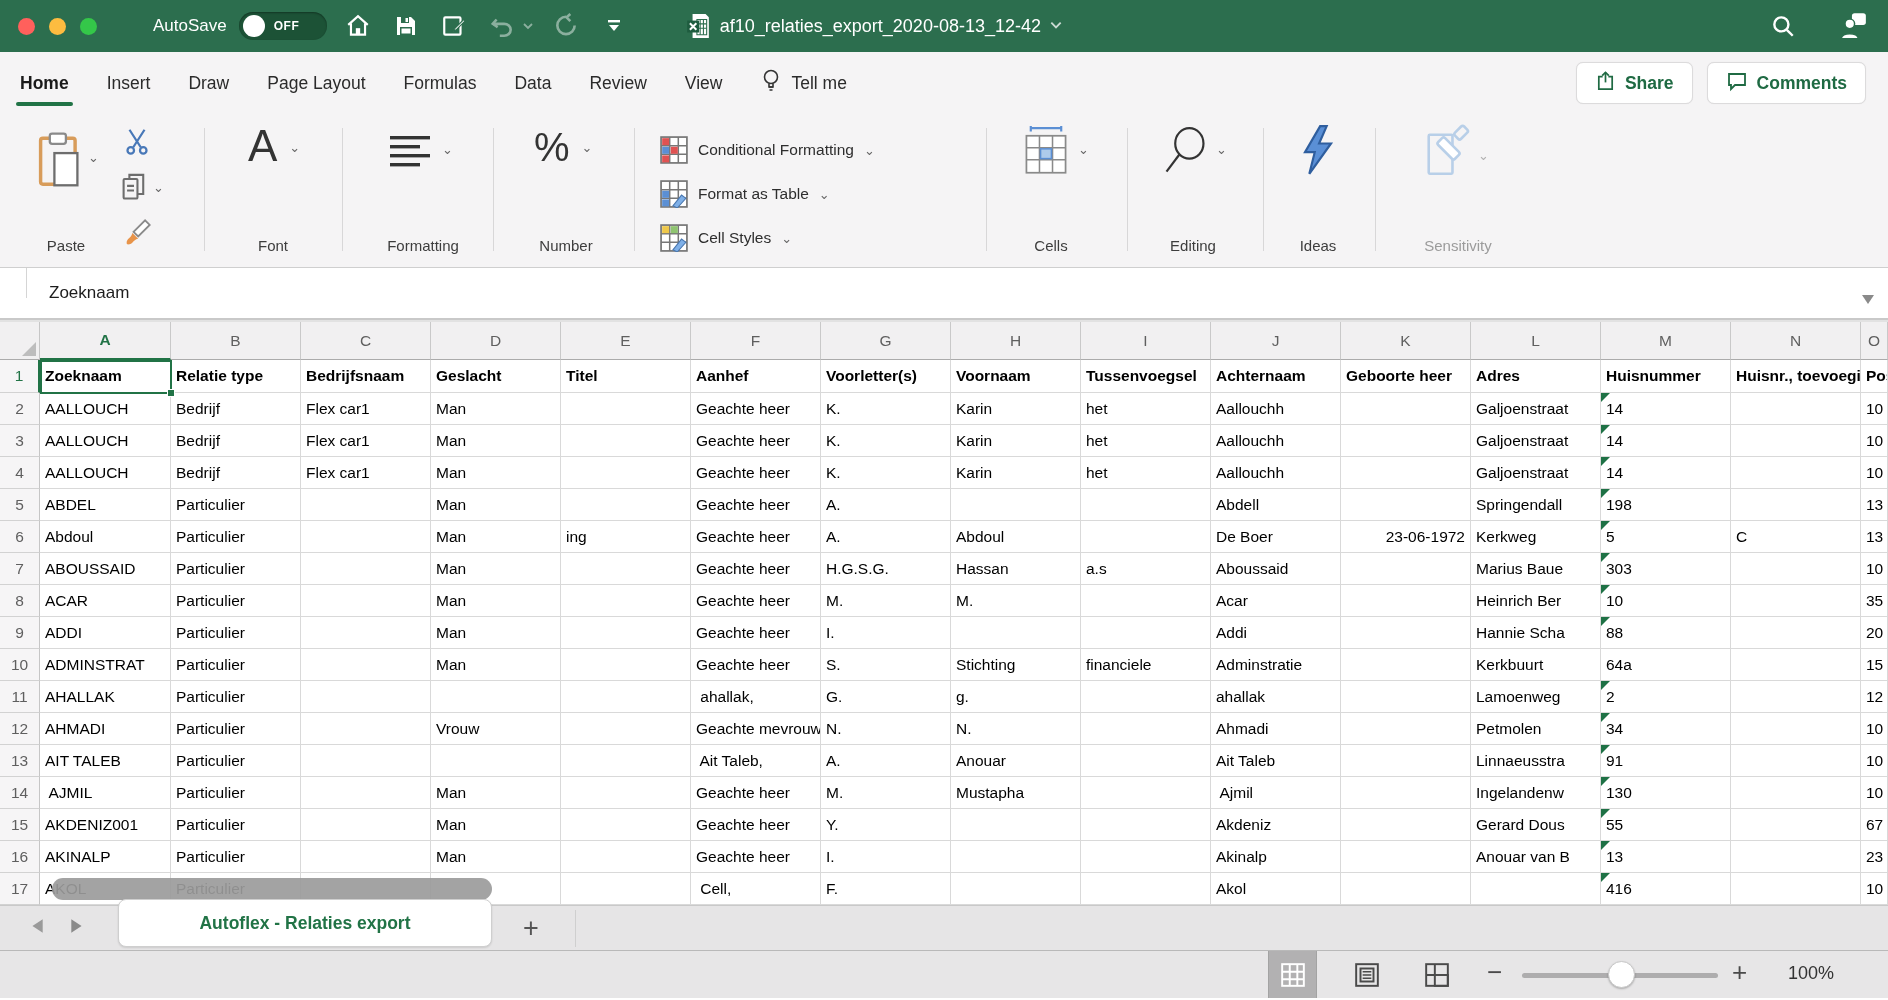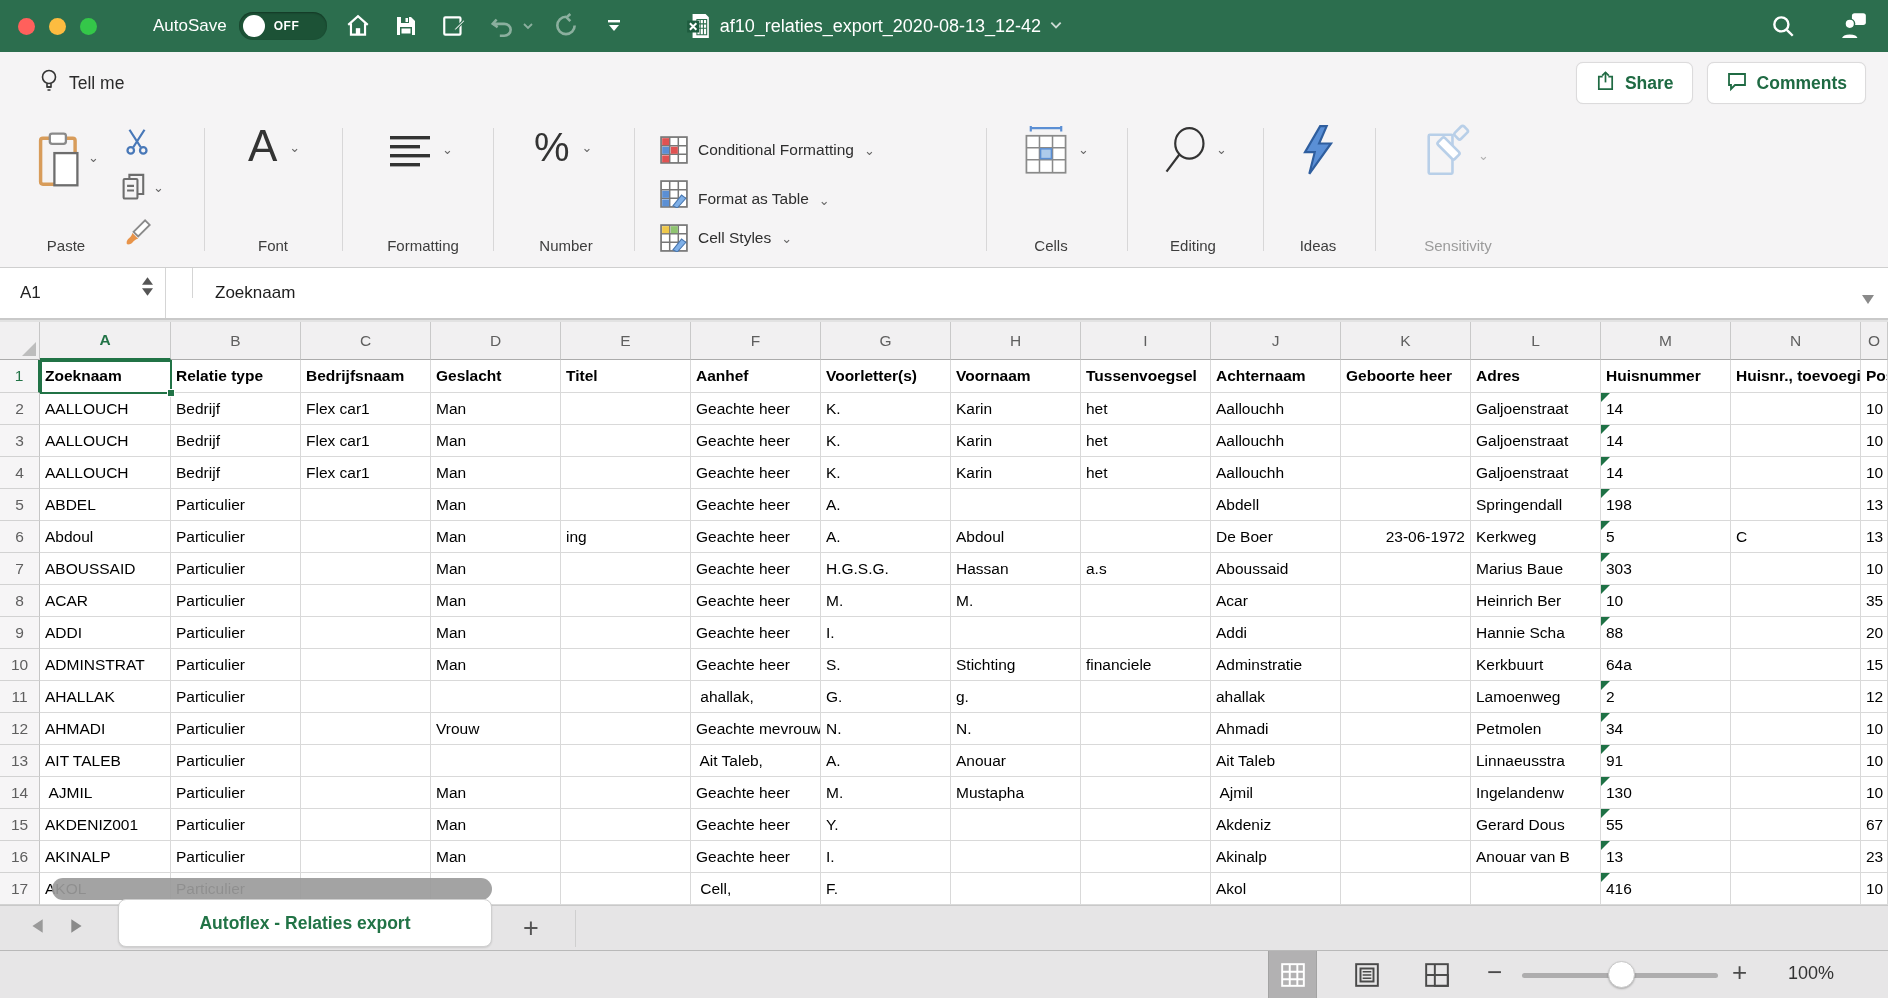--- a/index.html
+++ b/index.html
@@ -180,20 +180,30 @@
       <svg width="30" height="30" viewBox="0 0 28 28">
           <rect x="13" y="2" width="13" height="11" rx="2.5" fill="#fff"></rect>
           <circle cx="11" cy="12" r="4.5" fill="#fff" stroke="#2c6e4e" stroke-width="1.4"></circle>
           <path d="M3 26 C3 19.5 19 19.5 19 26 Z" fill="#fff" stroke="#2c6e4e" stroke-width="1.4"></path>
         </svg>
     </span>
   </span>
 </div>
 
 <div class="menubar">
+  <div class="mtabs" id="mtabs">
+      <div class="mtab active">Home</div>
+      <div class="mtab">Insert</div>
+      <div class="mtab">Draw</div>
+      <div class="mtab">Page Layout</div>
+      <div class="mtab">Formulas</div>
+      <div class="mtab">Data</div>
+      <div class="mtab">Review</div>
+      <div class="mtab">View</div>
+    </div>
   <div class="tellme">
     <span>
       <svg width="22" height="26" viewBox="0 0 20 26" fill="none" stroke="#333" stroke-width="1.6">
           <circle cx="10" cy="9" r="6.5"></circle>
           <path d="M8 15.5 V19 H12 V15.5"></path>
           <path d="M8 19 H12 M8.5 22 H11.5"></path>
         </svg>
     </span>
     <span>Tell me</span>
   </div>
@@ -286,21 +296,21 @@
         <rect x="1" y="1" width="24" height="24" fill="#fff" stroke="#777" stroke-width="1.6"></rect>
         <path d="M9 1 V25 M17 1 V25 M1 9 H25 M1 17 H25" stroke="#777" stroke-width="1.4"></path>
         <rect x="2" y="2" width="6.5" height="6.5" fill="#e05252"></rect>
         <rect x="2" y="10" width="6.5" height="6.5" fill="#5b8fd4"></rect>
         <rect x="2" y="18" width="6.5" height="6.5" fill="#e05252"></rect>
         <rect x="10" y="10" width="6.5" height="6.5" fill="#e05252"></rect>
       </svg>
     <span>Conditional Formatting</span>
     <span class="chv">⌄</span>
   </div>
-  <div class="cfrow" style="left:660px;top:66px;align-items:flex-end;">
+  <div class="cfrow" style="left:660px;top:66px;">
     <svg width="28" height="28" viewBox="0 0 26 26">
         <rect x="1" y="1" width="24" height="24" fill="#fff" stroke="#777" stroke-width="1.6"></rect>
         <path d="M9 1 V25 M17 1 V25 M1 9 H25 M1 17 H25" stroke="#777" stroke-width="1.4"></path>
         <rect x="2" y="10" width="6.5" height="6.5" fill="#5b8fd4"></rect>
         <rect x="2" y="18" width="6.5" height="6.5" fill="#5b8fd4"></rect>
         <path d="M12 24 L20 14 L24 17 L16 26 Z" fill="#7fb0e8" stroke="#4a78b0" stroke-width="1"></path>
       </svg>
     <span>Format as Table</span>
     <span class="chv">⌄</span>
   </div>
@@ -352,31 +362,20 @@
         <rect x="8" y="10" width="22" height="36" rx="1"></rect>
         <rect x="22" y="12" width="9" height="22" rx="2" transform="rotate(-45 26 23)" fill="#fff"></rect>
         <rect x="34" y="2" width="8" height="12" rx="2" transform="rotate(45 38 8)"></rect>
       </svg>
     <span class="chv" style="margin:24px 0 0 6px;color:#b0b0b0;">⌄</span>
   </div>
   <div class="rlabel dis" style="left:1398px;width:120px;">Sensitivity</div>
 </div>
 
 <div class="fbar">
-  <div class="namebox">
-    <span class="val">A1</span>
-    <span class="stepper">
-      <svg width="11" height="8" viewBox="0 0 10 7">
-          <path d="M5 0 L10 7 H0 Z" fill="#555"></path>
-        </svg>
-      <svg width="11" height="8" viewBox="0 0 10 7">
-          <path d="M5 7 L0 0 H10 Z" fill="#555"></path>
-        </svg>
-    </span>
-  </div>
   <div class="fsep"></div>
   <div class="ftext">Zoeknaam</div>
   <span class="fdrop">
     <svg width="12" height="9" viewBox="0 0 12 9">
         <path d="M0 0 H12 L6 9 Z" fill="#8a8a8a"></path>
       </svg>
   </span>
 </div>
 
 <div class="gridwrap" id="gridwrap">

